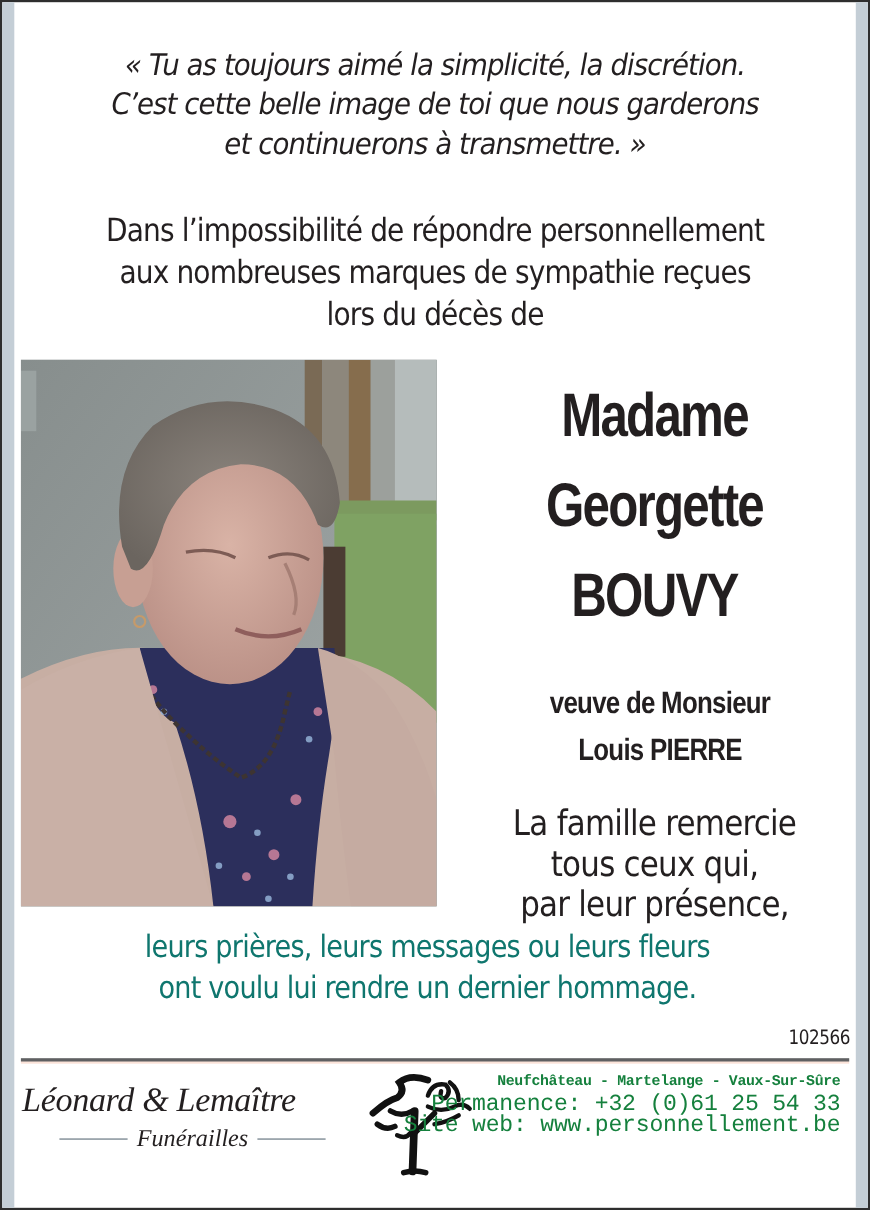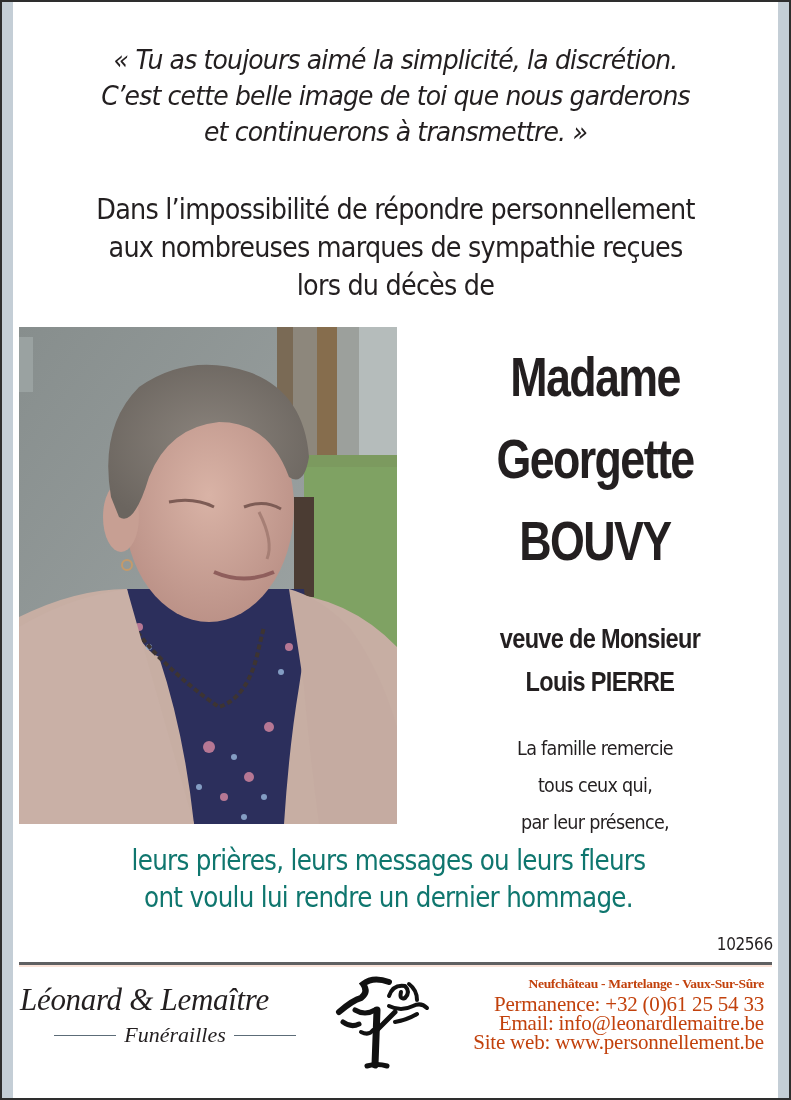--- a/index.html
+++ b/index.html
@@ -45,21 +45,21 @@
     .widow {
       position: absolute; left: 410px; width: 380px; top: 617px;
       text-align: center; font-family: "Liberation Sans", sans-serif;
       font-weight: bold; font-size: 28px; line-height: 43px; color: #231f20;
       letter-spacing: -0.8px;
     }
     .widow div { transform: scaleX(0.84); white-space: nowrap; }
     .thanks-right {
       position: absolute; left: 410px; width: 370px; top: 730px;
       text-align: center; font-family: "DejaVu Sans", sans-serif;
-      font-size: 20px; line-height: 37px; color: #231f20; letter-spacing: -0.8px;
+      font-size: 32px; line-height: 37px; color: #231f20; letter-spacing: -0.8px;
     }
     .thanks-right div { transform: scaleX(0.88); white-space: nowrap; }
     .thanks-full {
       position: absolute; left: 14px; right: 28px; top: 842px;
       text-align: center; font-family: "DejaVu Sans", sans-serif;
       font-size: 28px; line-height: 37px; color: #0f766e; letter-spacing: -0.8px;
     }
     .thanks-full div { transform: scaleX(0.88); white-space: nowrap; }
     .ref {
       position: absolute; right: 18px; top: 933px;
@@ -77,21 +77,21 @@
     }
     .brand-name { font-size: 31px; font-style: italic; line-height: 40px; letter-spacing: -0.3px; }
     .brand-sub-row { display: flex; align-items: center; justify-content: center; margin-top: 0px; }
     .brand-rule { width: 62px; height: 1px; background: #5c6c78; margin: 0 8px; }
     .brand-sub { font-size: 22px; font-style: italic; line-height: 30px; }
     .tree {
       position: absolute; left: 325px; top: 970px; width: 110px; height: 100px;
     }
     .contact {
       position: absolute; right: 27px; top: 973px; text-align: right;
-      font-family: Liberation Serif, serif; color: #c2410c;
+      font-family: Liberation Mono, monospace; color: #15803d;
     }
     .contact .towns { font-size: 13.5px; font-weight: bold; line-height: 22px; letter-spacing: -0.3px; }
     .contact .line { font-size: 21px; line-height: 19px; letter-spacing: -0.2px; }
   </style>
 </head>
 <body>
 
 <div class="frame">
   <div class="stripe-left"></div>
   <div class="stripe-right"></div>
@@ -216,15 +216,14 @@
       <path d="M84 14 Q92 20 92 30" stroke-width="4"></path>
       <path d="M64 36 Q76 42 88 36 Q96 32 102 38" stroke-width="4"></path>
       <path d="M70 52 Q82 50 92 44" stroke-width="4"></path>
     </g>
   </svg>
 </div>
 
 <div class="contact">
   <div class="towns">Neufchâteau - Martelange - Vaux-Sur-Sûre</div>
   <div class="line">Permanence: +32 (0)61 25 54 33</div>
-  <div class="line">Email: info@leonardlemaitre.be</div>
   <div class="line">Site web: www.personnellement.be</div>
 </div>
 
 </body></html>

